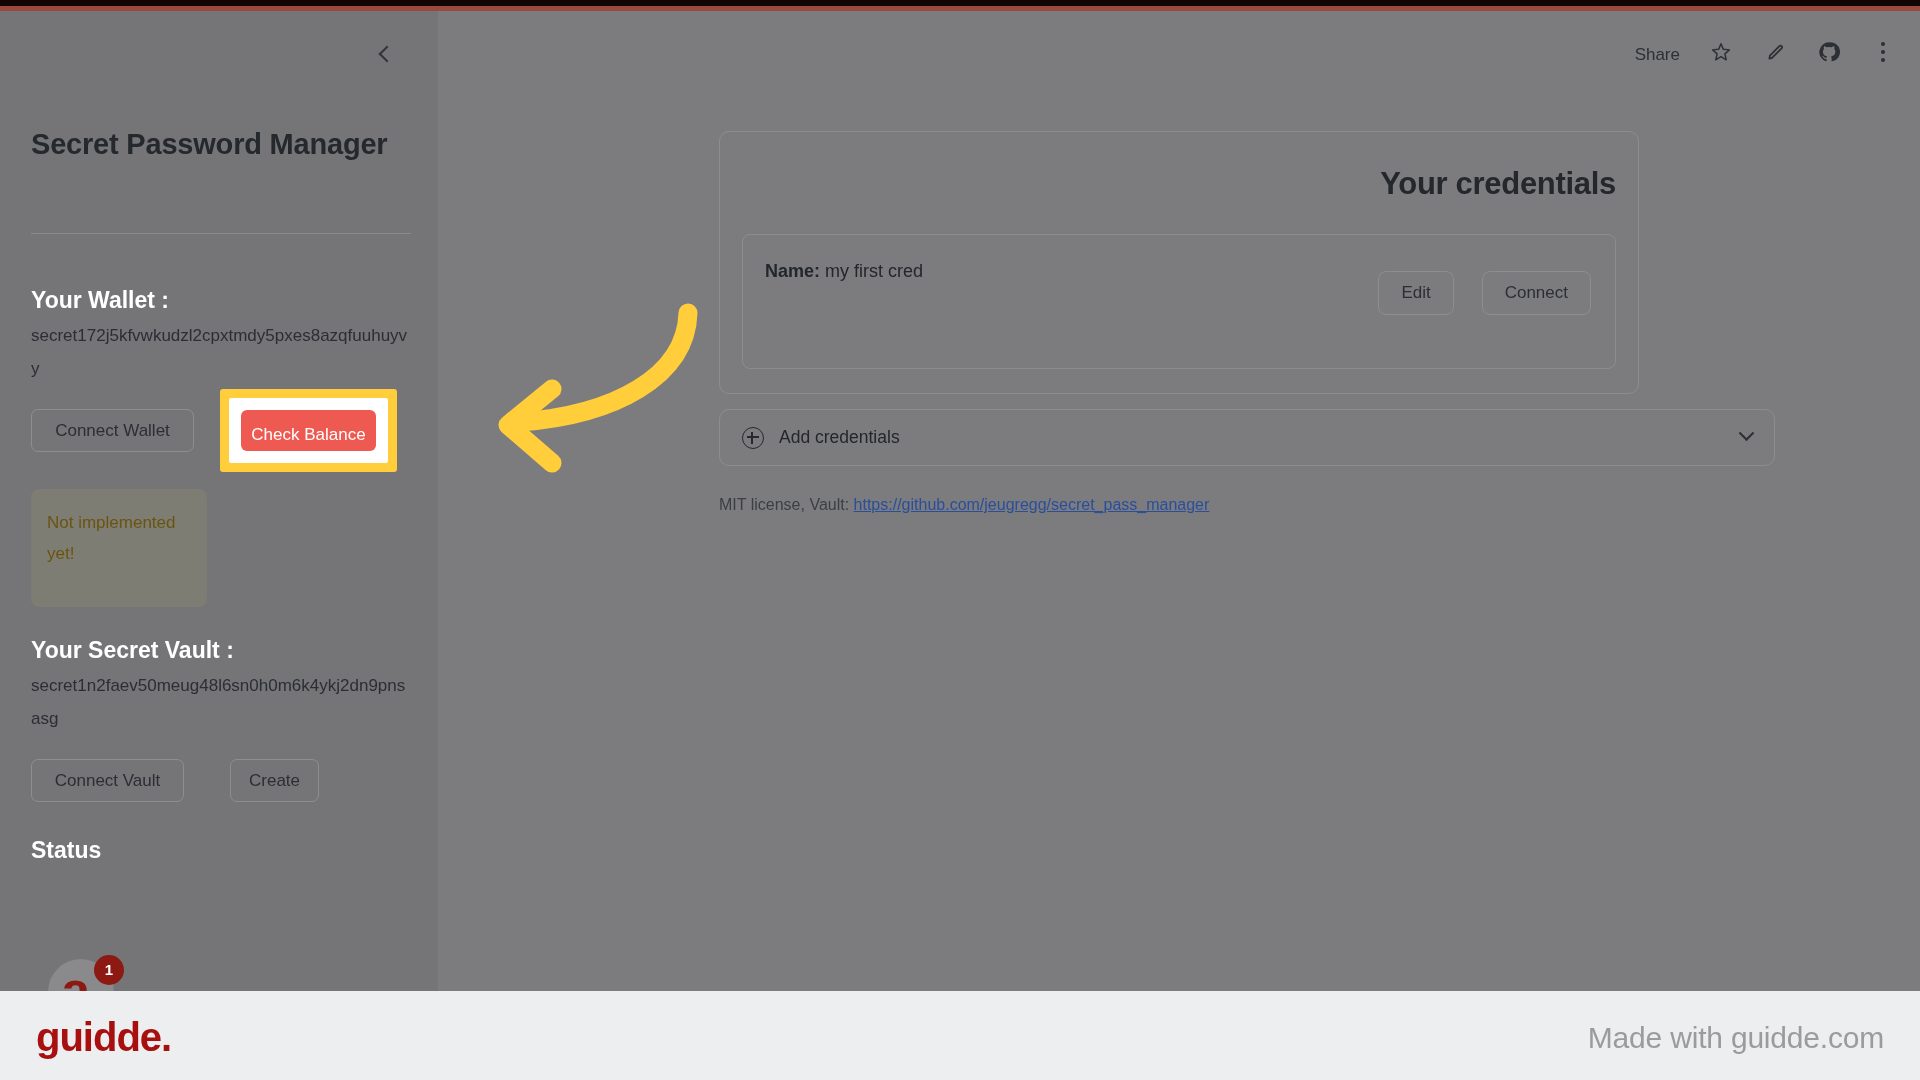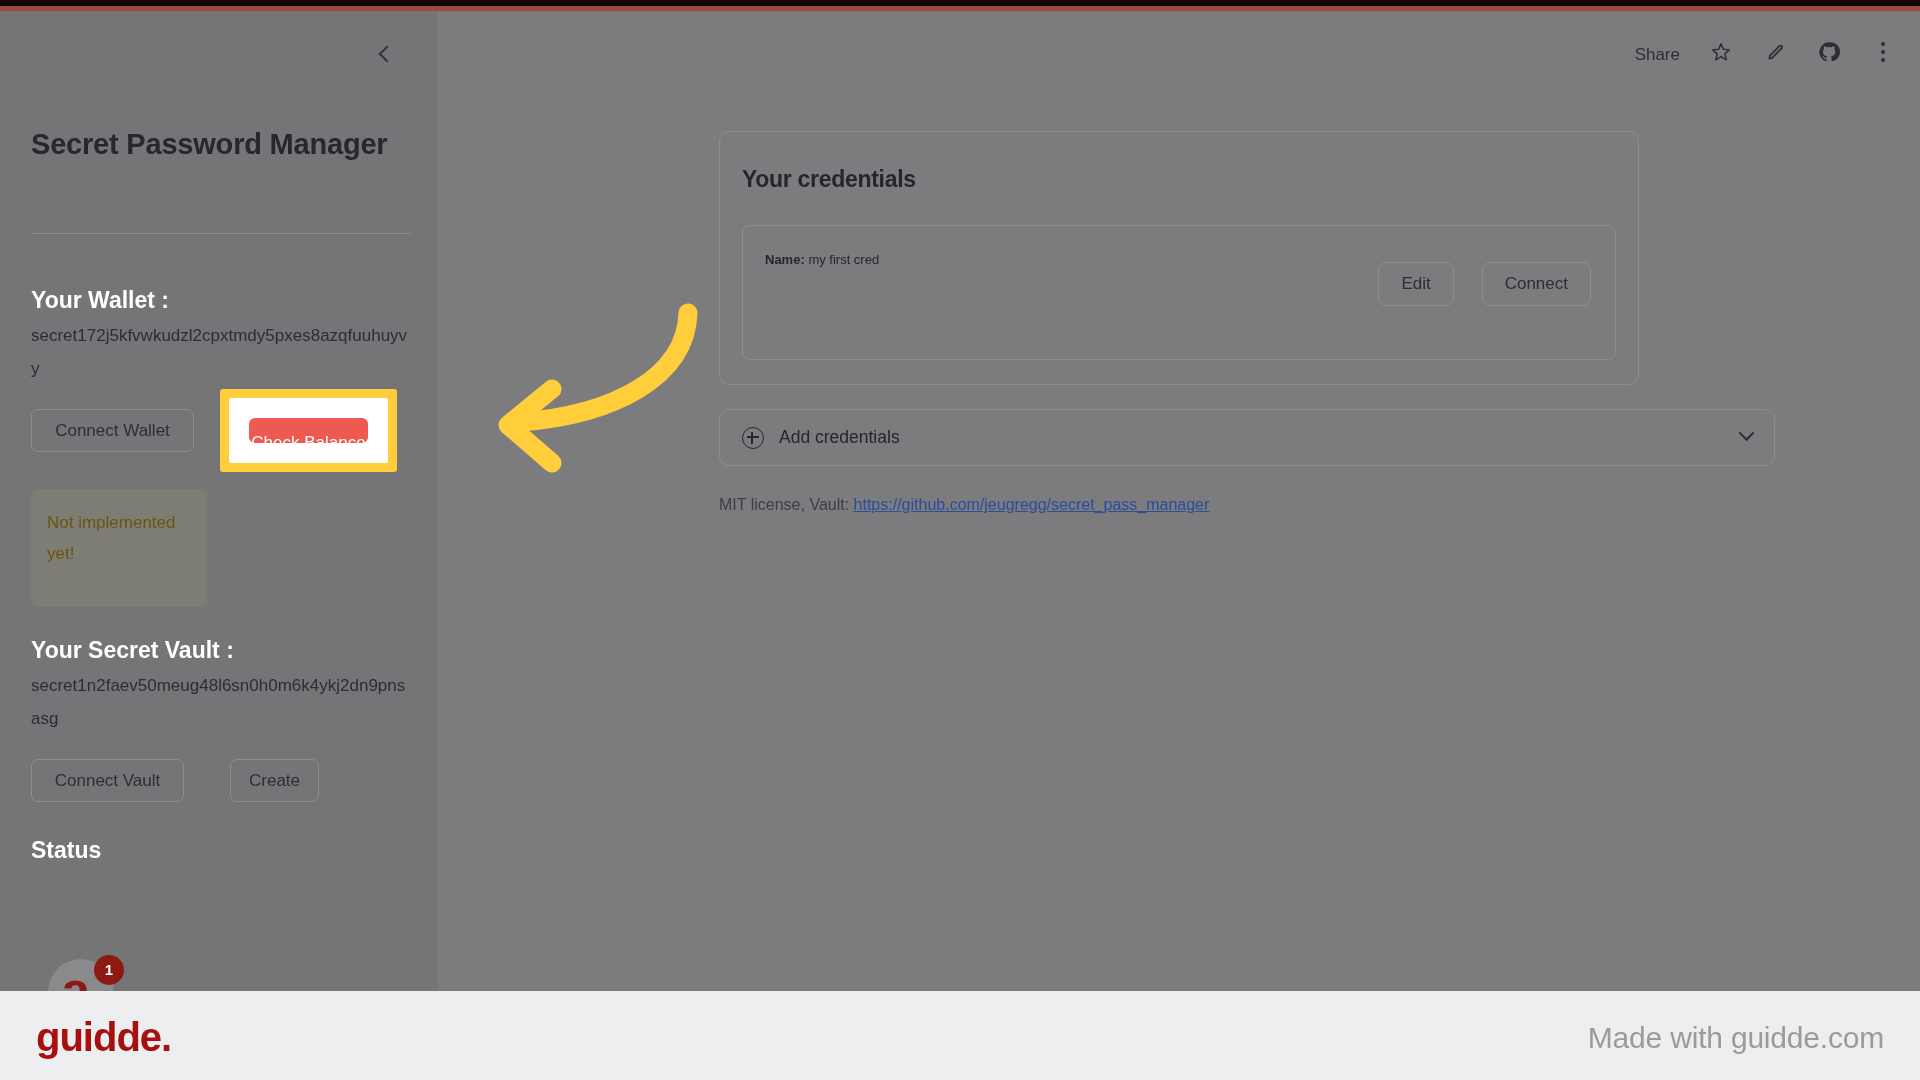--- a/index.html
+++ b/index.html
@@ -123,21 +123,21 @@
     left: 220px; top: 378px;
     width: 177px; height: 83px;
     background: #ffce3a;
     border-radius: 3px;
     padding: 9px;
   }
   .highlight-inner {
     width: 100%; height: 100%;
     background: #ffffff;
     border-radius: 2px;
-    padding: 20px;
+    padding: 12px;
   }
   .btn-check-balance {
     width: 100%; height: 100%;
     background: #ee5a51;
     color: #ffffff;
     border: none;
     border-radius: 6px;
     font-family: "Liberation Sans", sans-serif;
     font-size: 17px;
     font-weight: 400;
@@ -214,35 +214,36 @@
   
   .panel {
     position: absolute;
     left: 719px; top: 120px;
     width: 920px;
     border: 1px solid #8d8d90;
     border-radius: 10px;
     padding: 28px 22px 24px 22px;
   }
   .panel-title {
-    font-size: 23px;
+    font-size: 31px;
     font-weight: 700;
     color: #24272c;
     margin: 6px 0 32px 0;
     letter-spacing: -0.3px;
+    text-align: right;
   }
   .cred-card {
     position: relative;
     border: 1px solid #8d8d90;
     border-radius: 8px;
     padding: 26px 22px 28px 22px;
     min-height: 135px;
   }
   .cred-line {
-    font-size: 13px;
+    font-size: 18px;
     color: #23262b;
     margin-bottom: 28px;
   }
   .cred-line:last-child { margin-bottom: 0; }
   .cred-line b { font-weight: 700; }
   .cred-link {
     color: #2a4e9b;
     text-decoration: underline;
   }
   .cred-actions {

